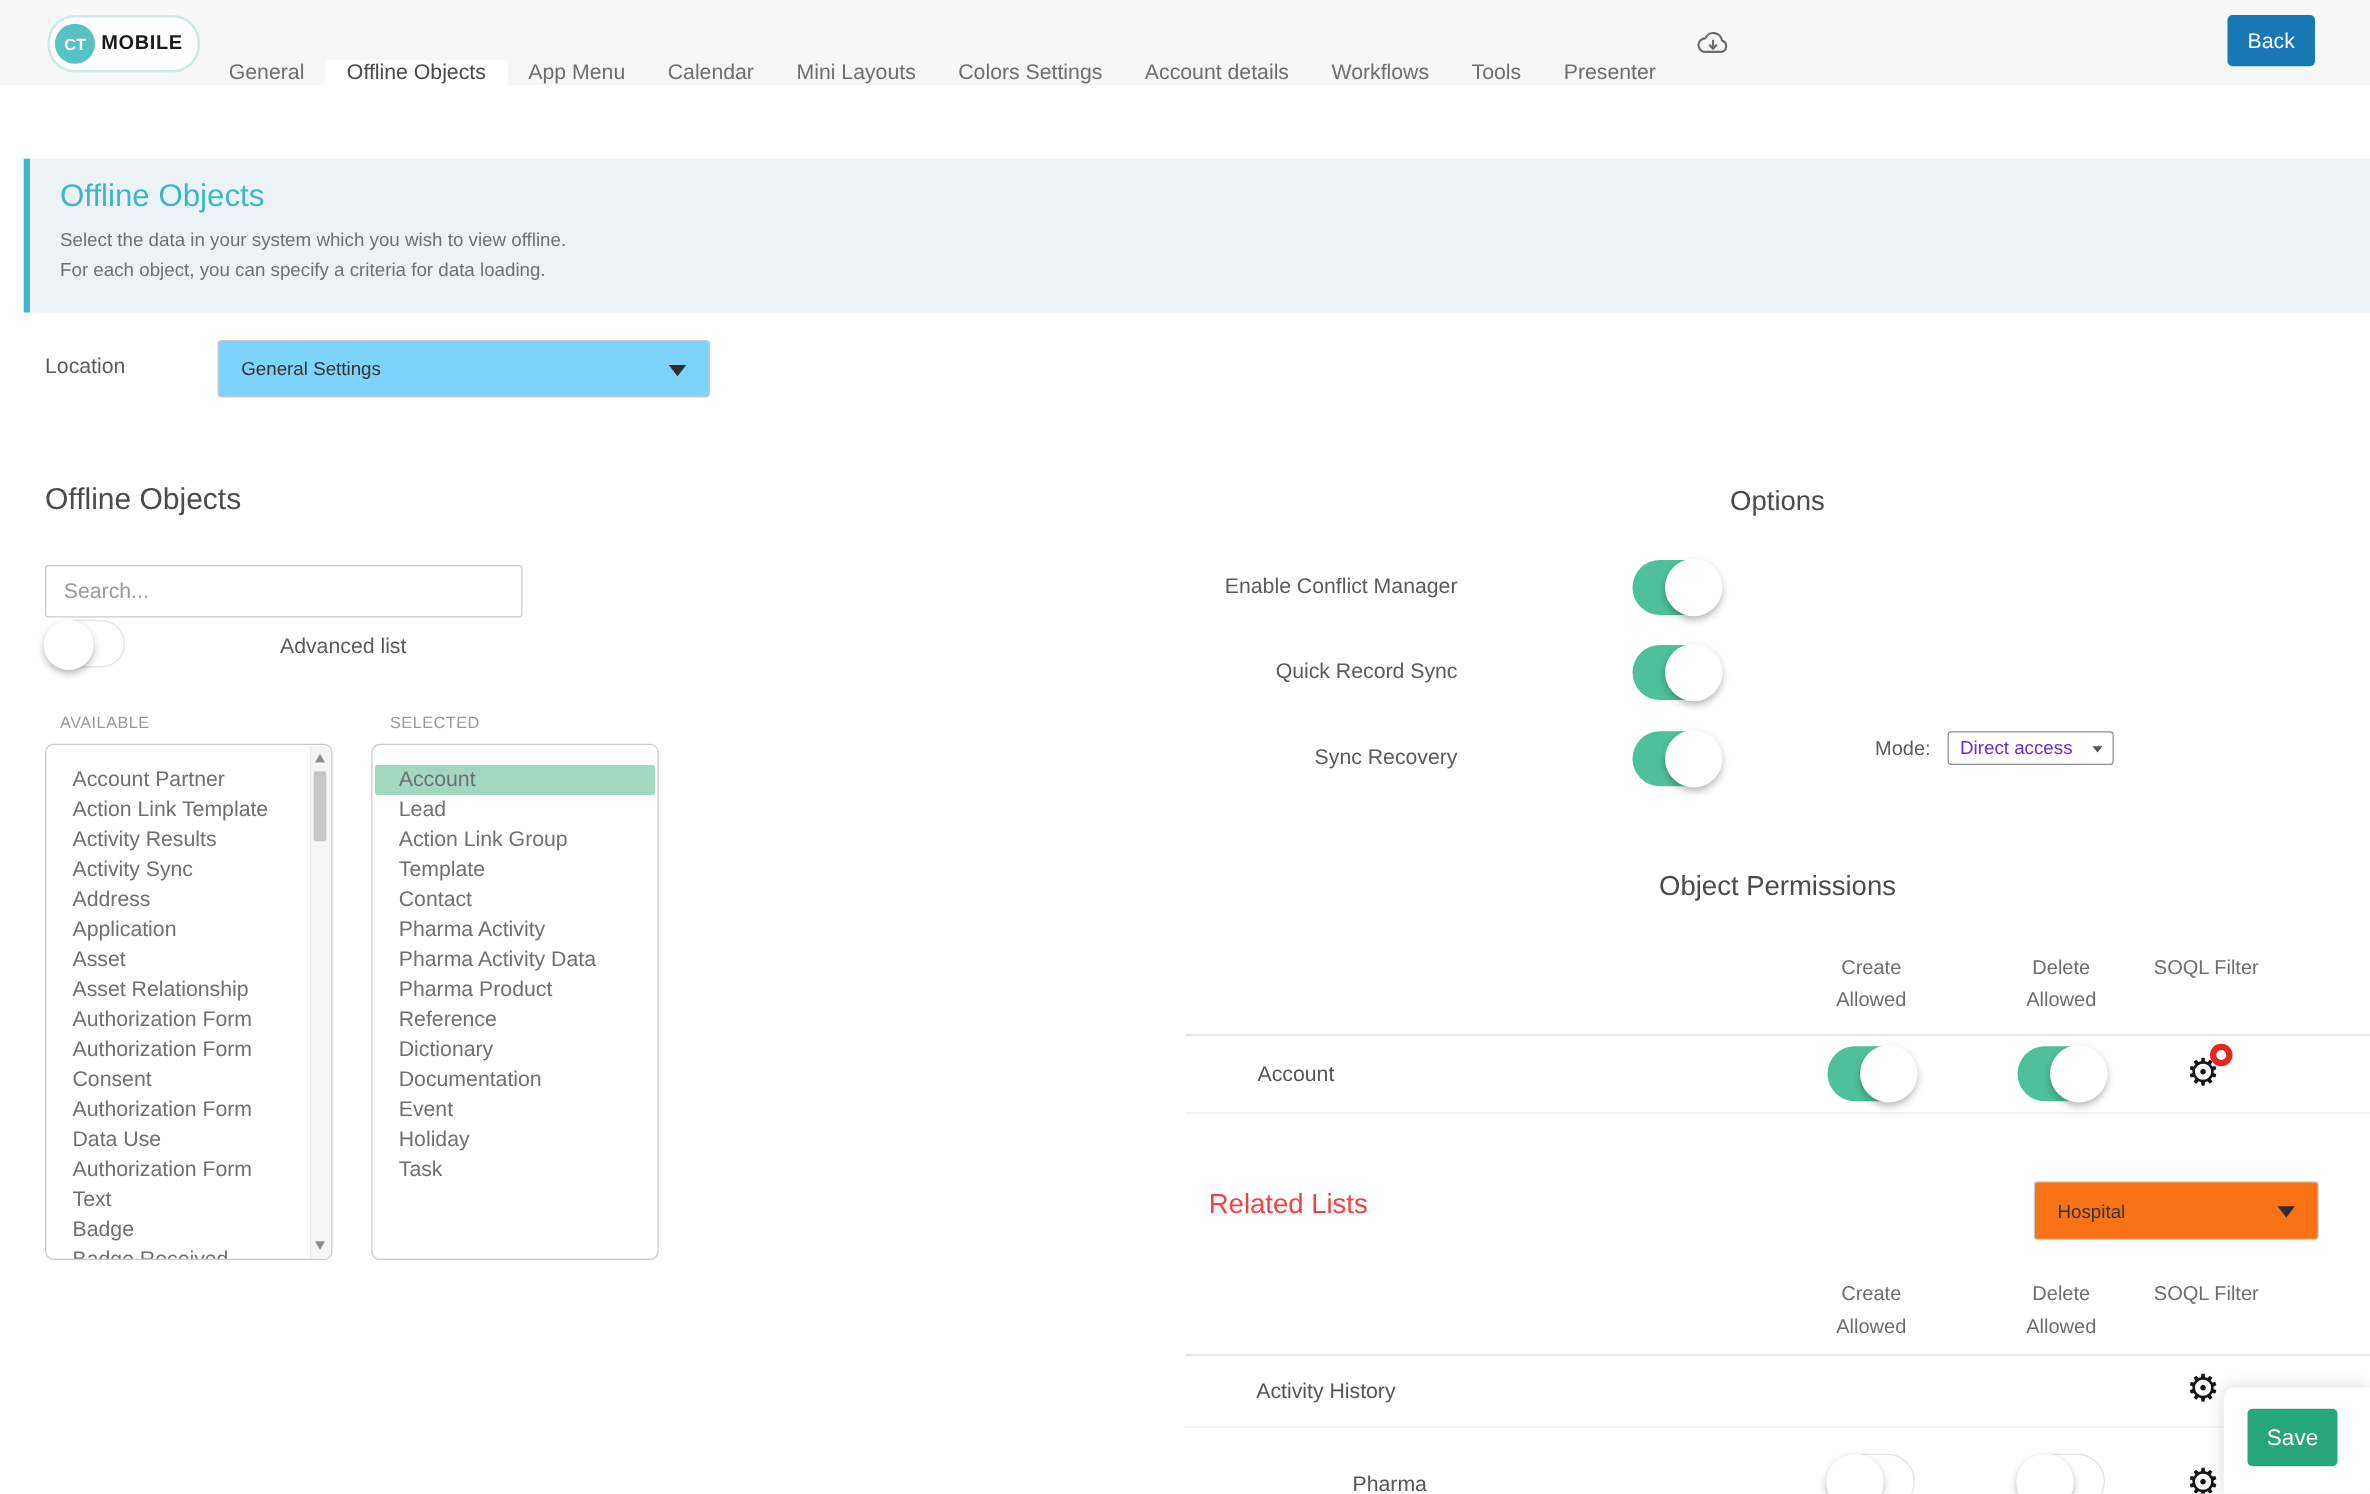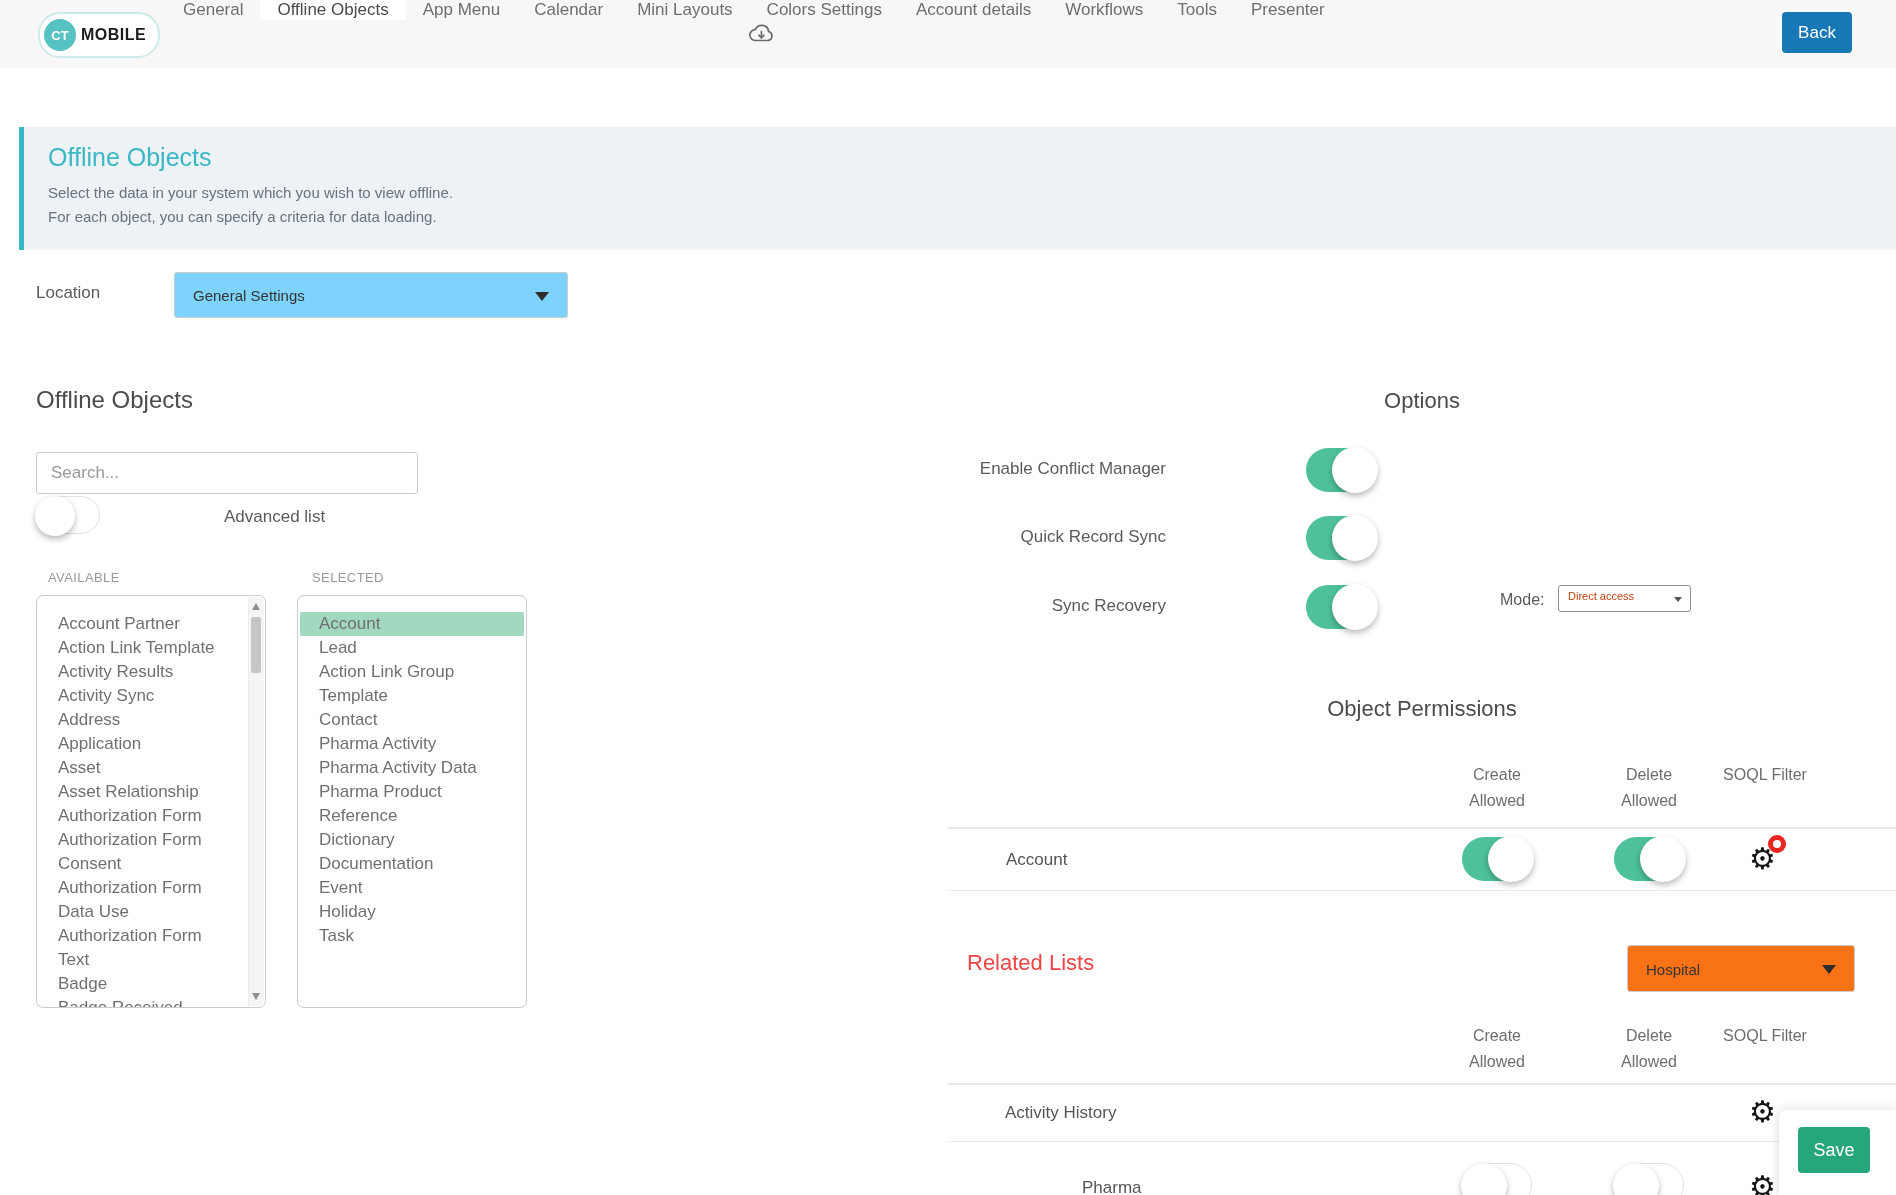--- a/index.html
+++ b/index.html
@@ -6,21 +6,21 @@
   #app{position:relative;width:1896px;height:1195px;background:#fff;overflow:hidden;
        font-family:"Liberation Sans",sans-serif;color:#555;}
 
   
   .navbar{position:absolute;left:0;top:0;width:100%;height:68px;background:#f7f7f7;}
   .logo{position:absolute;left:38px;top:12px;width:118px;height:42px;background:#fff;
         border:2px solid #cdeae9;border-radius:22px;display:flex;align-items:center;}
   .logo-circle{width:32px;height:32px;margin-left:4px;border-radius:50%;background:#56c2c2;
         color:#fff;font-weight:bold;font-size:13px;display:flex;align-items:center;justify-content:center;}
   .logo-brand{margin-left:5px;font-size:16px;font-weight:800;color:#1b1b1b;letter-spacing:.5px;}
-  .nav-flex{position:absolute;left:166px;top:0;bottom:0;display:flex;align-items:flex-end;flex-direction:column;}
+  .nav-flex{position:absolute;left:166px;top:0;bottom:0;display:flex;align-items:flex-end;}
   #nav-tabs{display:flex;align-items:stretch;}
   .tab{display:flex;align-items:center;padding:0 17px;font-size:17px;color:#6e6e6e;cursor:pointer;white-space:nowrap;}
   .tab.active{background:#fff;color:#4a4a4a;}
   .cloud{align-self:center;margin-left:14px;display:flex;}
   .back-btn{position:absolute;right:44px;top:12px;width:70px;height:41px;background:var(--back-blue,#1878b6);
         color:#fff;border:none;border-radius:4px;font-size:17px;font-family:inherit;cursor:pointer;}
 
   
   .banner{position:absolute;left:19px;right:0;top:127px;height:123px;background:#edf2f6;
         border-left:5px solid var(--accent-teal,#3cb8c4);box-sizing:border-box;padding:16px 0 0 24px;}
@@ -73,21 +73,21 @@
   .toggle.small .knob{width:40px;height:40px;}
 
   
   #right-panel{position:absolute;left:948px;top:0;width:948px;height:1195px;}
   .panel-heading{position:absolute;left:0;right:0;text-align:center;font-size:22px;font-weight:400;color:#4b4b4d;}
   .opt-label{position:absolute;left:0;width:218px;text-align:right;font-size:17px;color:#5b5b5b;}
   .opt-toggle{position:absolute;left:358px;}
   .mode-label{position:absolute;left:552px;top:591px;font-size:16px;color:#5b5b5b;}
   .mode-select{position:absolute;left:610px;top:585px;width:133px;height:27px;box-sizing:border-box;
         border:1px solid #8f8f8f;border-radius:3px;background:#fff;cursor:pointer;}
-  .mode-select .val{position:absolute;left:9px;top:4px;font-size:11px;color:#c2410c;}
+  .mode-select .val{position:absolute;left:9px;top:4px;font-size:15px;color:#6d28d9;}
   .mode-caret{position:absolute;right:8px;top:11px;width:0;height:0;border-left:4px solid transparent;
         border-right:4px solid transparent;border-top:5px solid #555;}
   .col-header{position:absolute;width:90px;text-align:center;font-size:16px;color:#6d6d6d;line-height:26px;}
   .sep{position:absolute;left:0;right:0;height:2px;background:#e7e7e7;}
   .prow{position:absolute;left:0;right:0;}
   .prow.bordered{border-bottom:1px solid #ececec;}
   .prow .rname{position:absolute;font-size:17px;color:#555;}
   .gear{position:absolute;font-size:30px;line-height:32px;color:#161616;cursor:pointer;}
   .gear .gbadge{position:absolute;top:-8px;right:-10px;width:8px;height:8px;background:#fff;
         border:5px solid var(--badge-red,#e8251f);border-radius:50%;}

